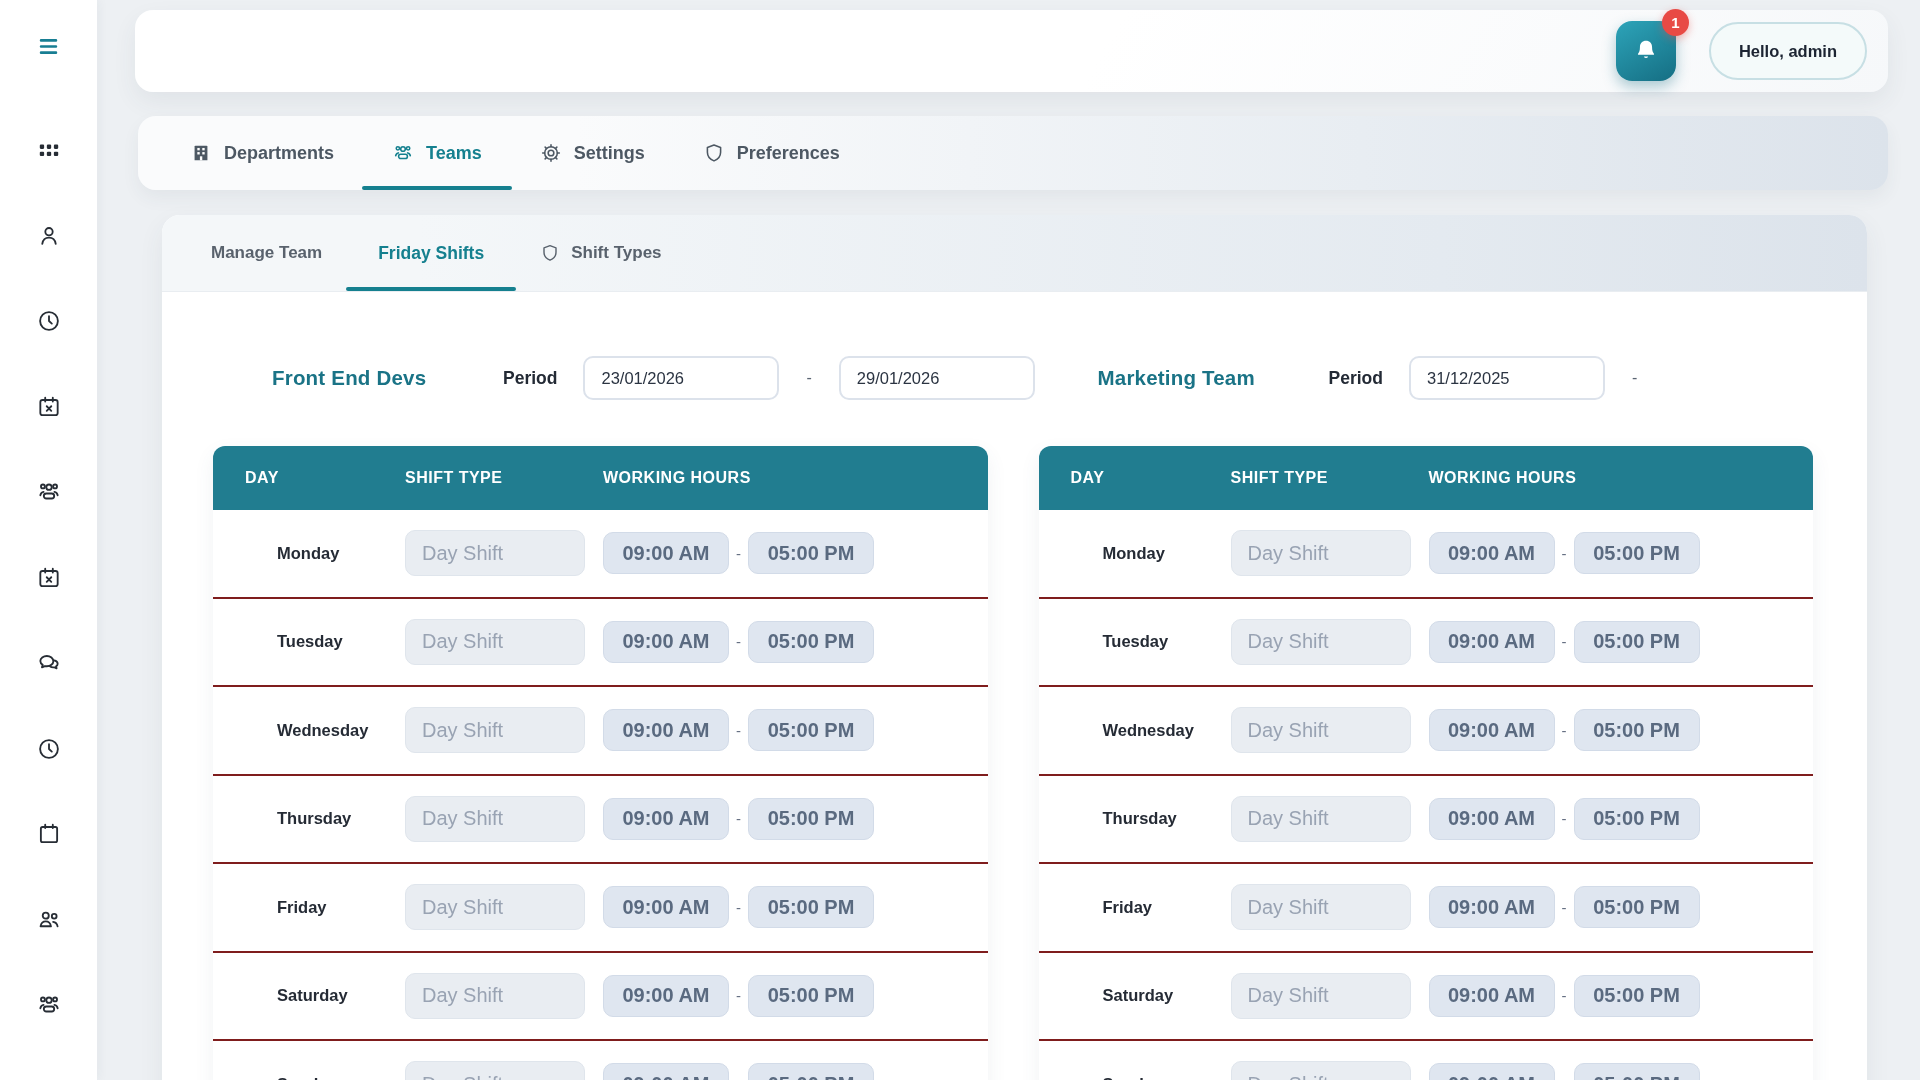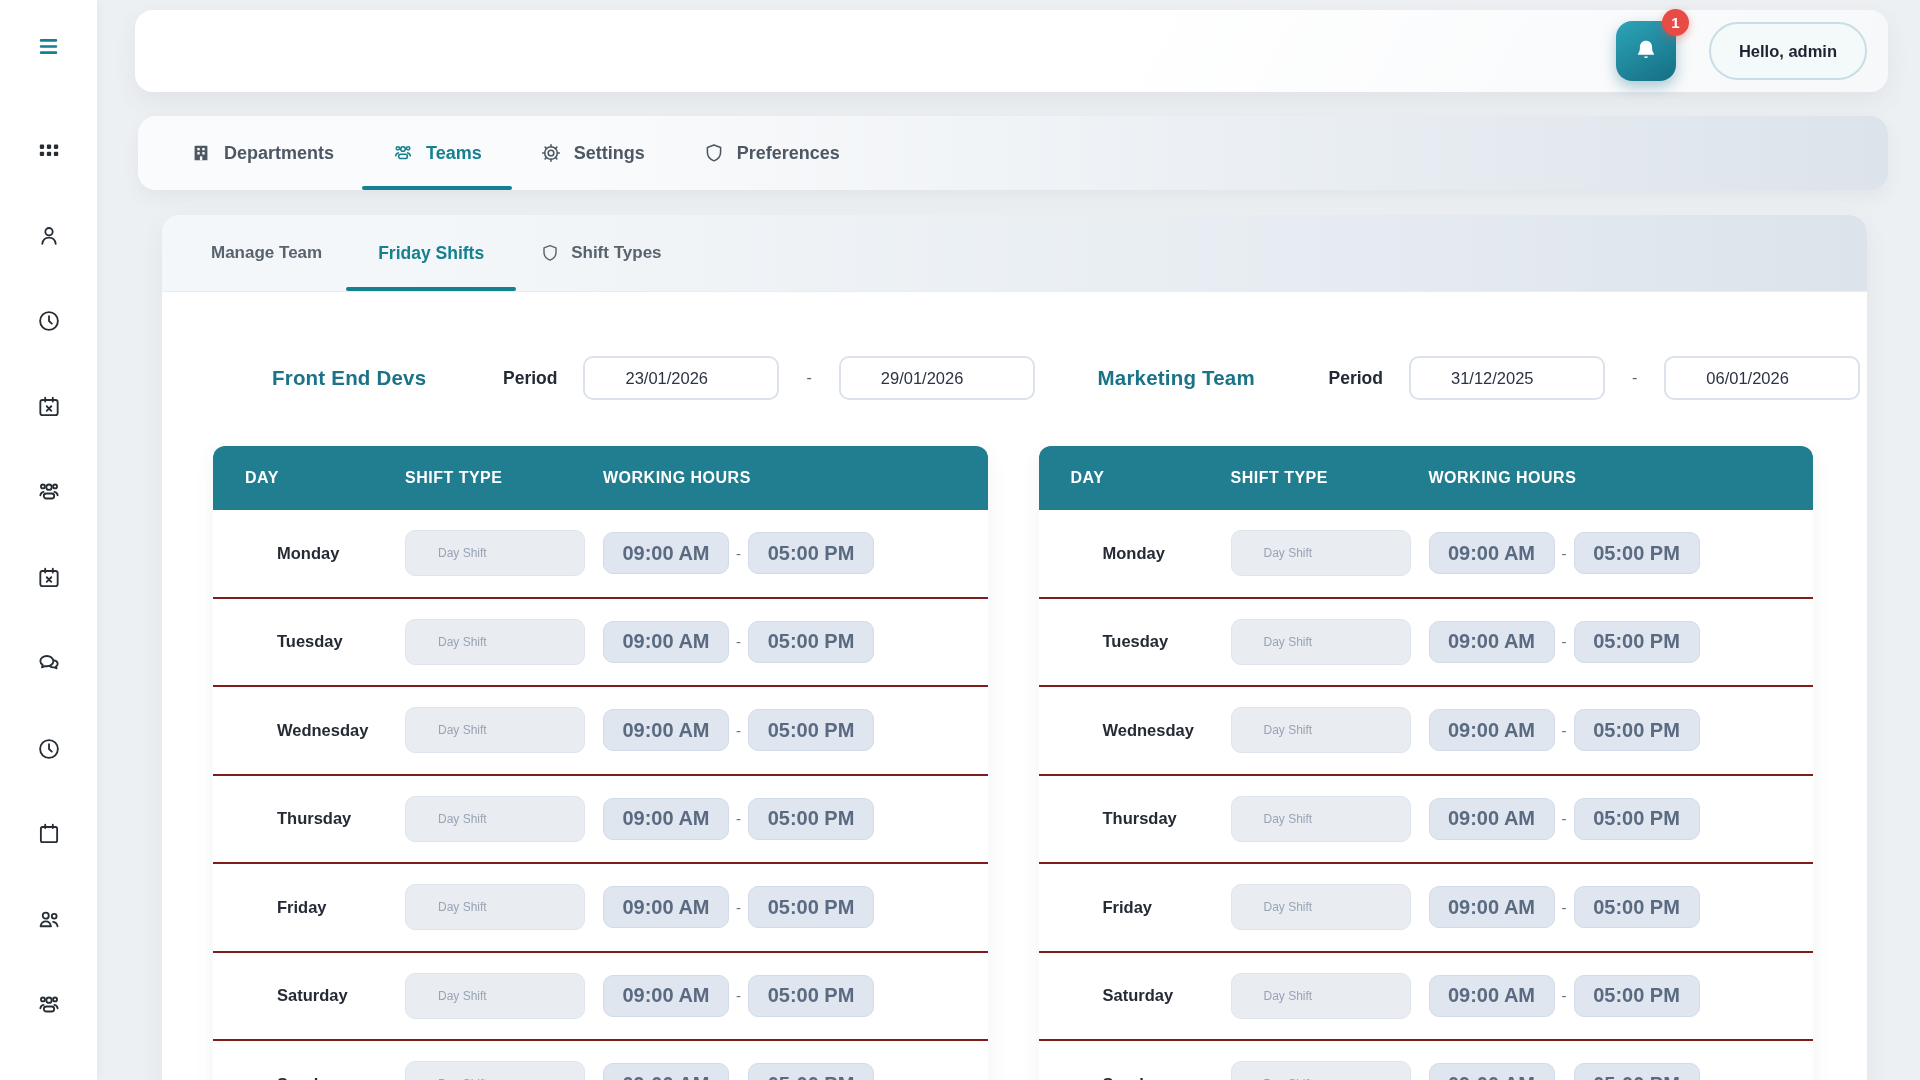--- a/index.html
+++ b/index.html
@@ -63,38 +63,38 @@
   .panel { flex:1; min-width:0; }
   .panel-head { position:relative; height:44px; margin-bottom:46px; }
   .panel-head .clock { position:absolute; left:5px; top:8px; width:29px; height:29px; color:#1b7e92; }
   .team-name { position:absolute; left:59px; top:50%; transform:translateY(-50%);
                font-size:20.5px; font-weight:bold; color:#1a7386; letter-spacing:.2px; white-space:nowrap; }
   .period-grp { position:absolute; left:246px; top:0; bottom:0; display:flex; align-items:center; gap:24px; }
   .period-grp .cal-teal { width:20px; height:20px; color:#1b7e92; }
   .period-label { font-size:17.5px; font-weight:bold; color:#232a35; margin-right:2px; }
   .date-input { width:196px; height:44px; border-radius:10px; border:2px solid #dce2eb; background:#fff;
                 display:flex; align-items:center; justify-content:space-between; padding:0 13px 0 16px; cursor:text; }
-  .date-input .date-text { font-size:16.5px; color:#2b3442;margin-left:24px; }
+  .date-input .date-text { font-size:16.5px; color:#2b3442; }
   .date-input .cal-gray { width:20px; height:20px; color:#7c8694; }
   .range-dash { color:#5a6472; font-size:16px; margin:0 3px; }
 
   
   .shift-table { border-radius:12px 12px 0 0; box-shadow:0 8px 20px rgba(70,90,110,.08); background:#fff; }
   .t-head { height:64px; background:#217d90; border-radius:12px 12px 0 0; display:flex; align-items:center; padding-left:32px;
             color:#ffffff; font-size:16px; font-weight:bold; letter-spacing:.5px; }
   .c1 { width:160px; flex:none; }
   .c2 { width:198px; flex:none; }
   .c3 { flex:1; display:flex; align-items:center; gap:7px; }
   .t-row { height:88.5px; display:flex; align-items:center; padding-left:32px; border-bottom:2px solid #7f1d1d; background:#fff; }
   .day-cell { display:flex; align-items:center; gap:11px; }
   .day-cell .cal-row { width:21px; height:21px; color:#1c8094; }
   .day-label { font-size:16.5px; font-weight:600; color:#252b35; }
   .select { width:180px; height:46px; border-radius:10px; background:#e9edf2; border:1.5px solid #dfe5ec;
             display:flex; align-items:center; justify-content:space-between; padding:0 13px 0 16px; cursor:pointer; }
-  .select .select-text { font-size:12px; color:#99a3b3;margin-left:16px; }
+  .select .select-text { font-size:20px; color:#99a3b3; }
   .select .chev { width:18px; height:18px; color:#8d97a7; }
   .time-chip { width:126px; height:42px; border-radius:10px; background:#dfe6f0; border:1.5px solid #d2dbe8;
                display:flex; align-items:center; justify-content:center; font-size:20px; font-weight:700; color:#5a6a80; cursor:text; }
   .time-dash { color:#667083; font-size:15px; }
 </style>
 </head>
 <body>
 
 <div id="app">
 
@@ -408,24 +408,20 @@
       <span class="icon clock"></span>
       <h2 class="team-name">Marketing Team</h2>
       <div class="period-grp">
         <span class="icon cal-teal"></span>
         <span class="period-label">Period</span>
         <div class="date-input">
           <span class="date-text">31/12/2025</span>
           <span class="icon cal-gray"></span>
         </div>
         <span class="range-dash">-</span>
-        <div class="date-input">
-          <span class="date-text">06/01/2026</span>
-          <span class="icon cal-gray"></span>
-        </div>
       </div>
     </div>
     <div class="shift-table">
       <div class="t-head">
         <span class="c1">DAY</span>
         <span class="c2">SHIFT TYPE</span>
         <span class="c3">WORKING HOURS</span>
       </div>
       <div class="t-body">
   <div class="t-row">

